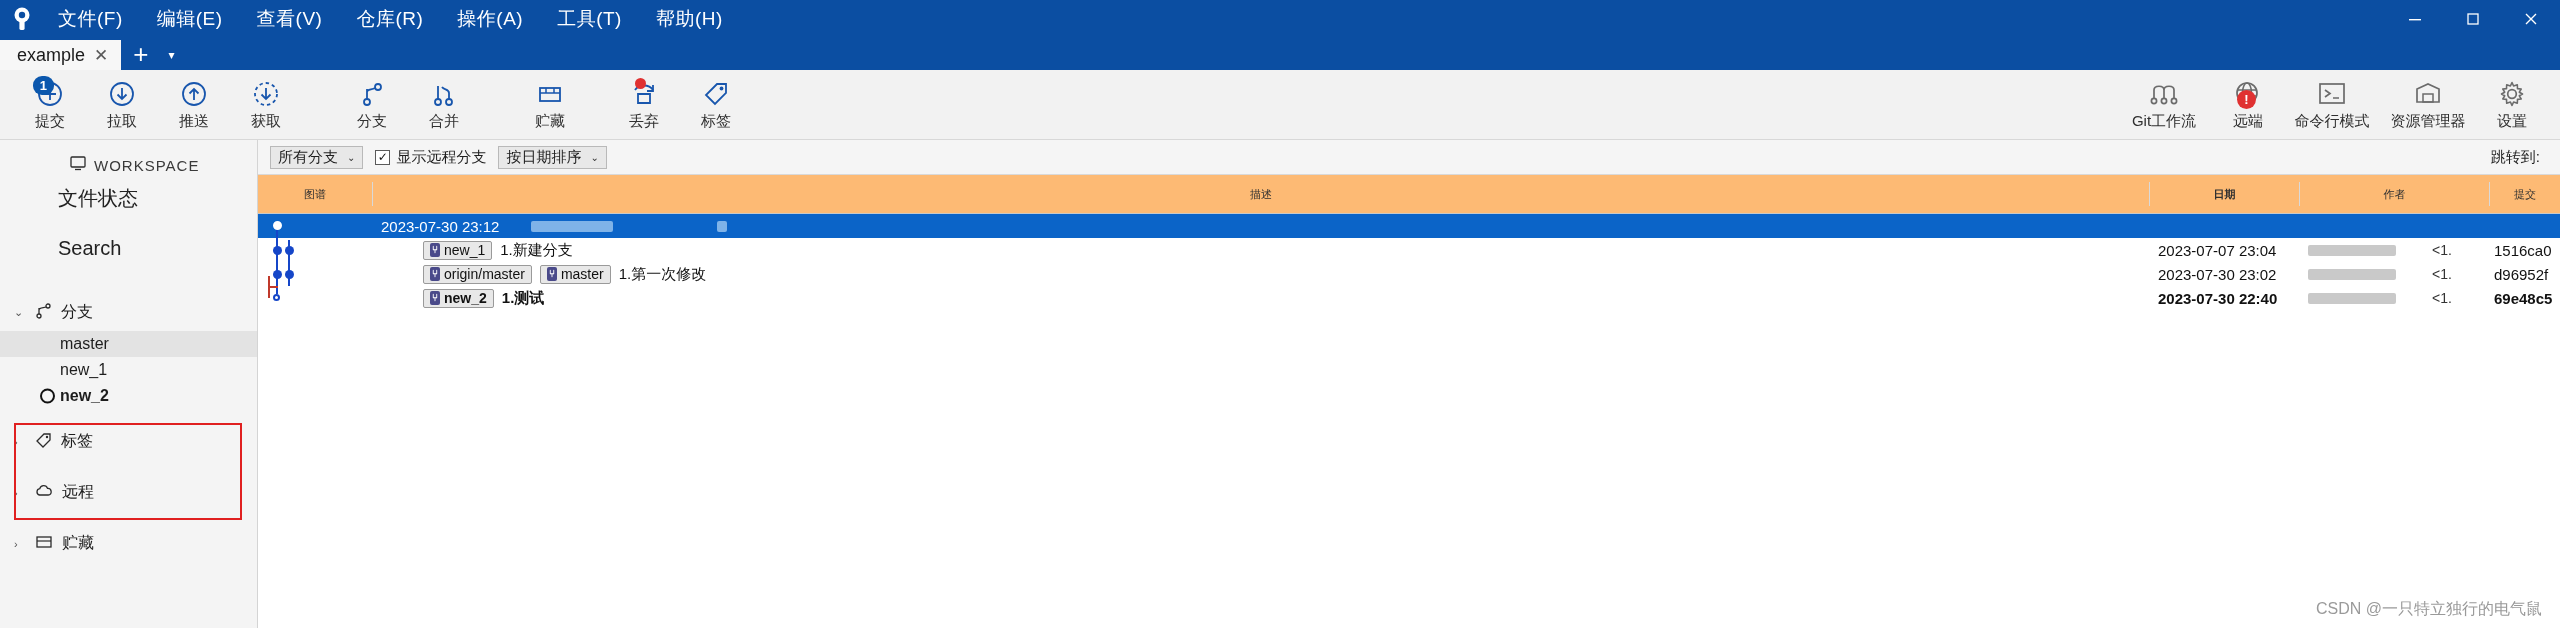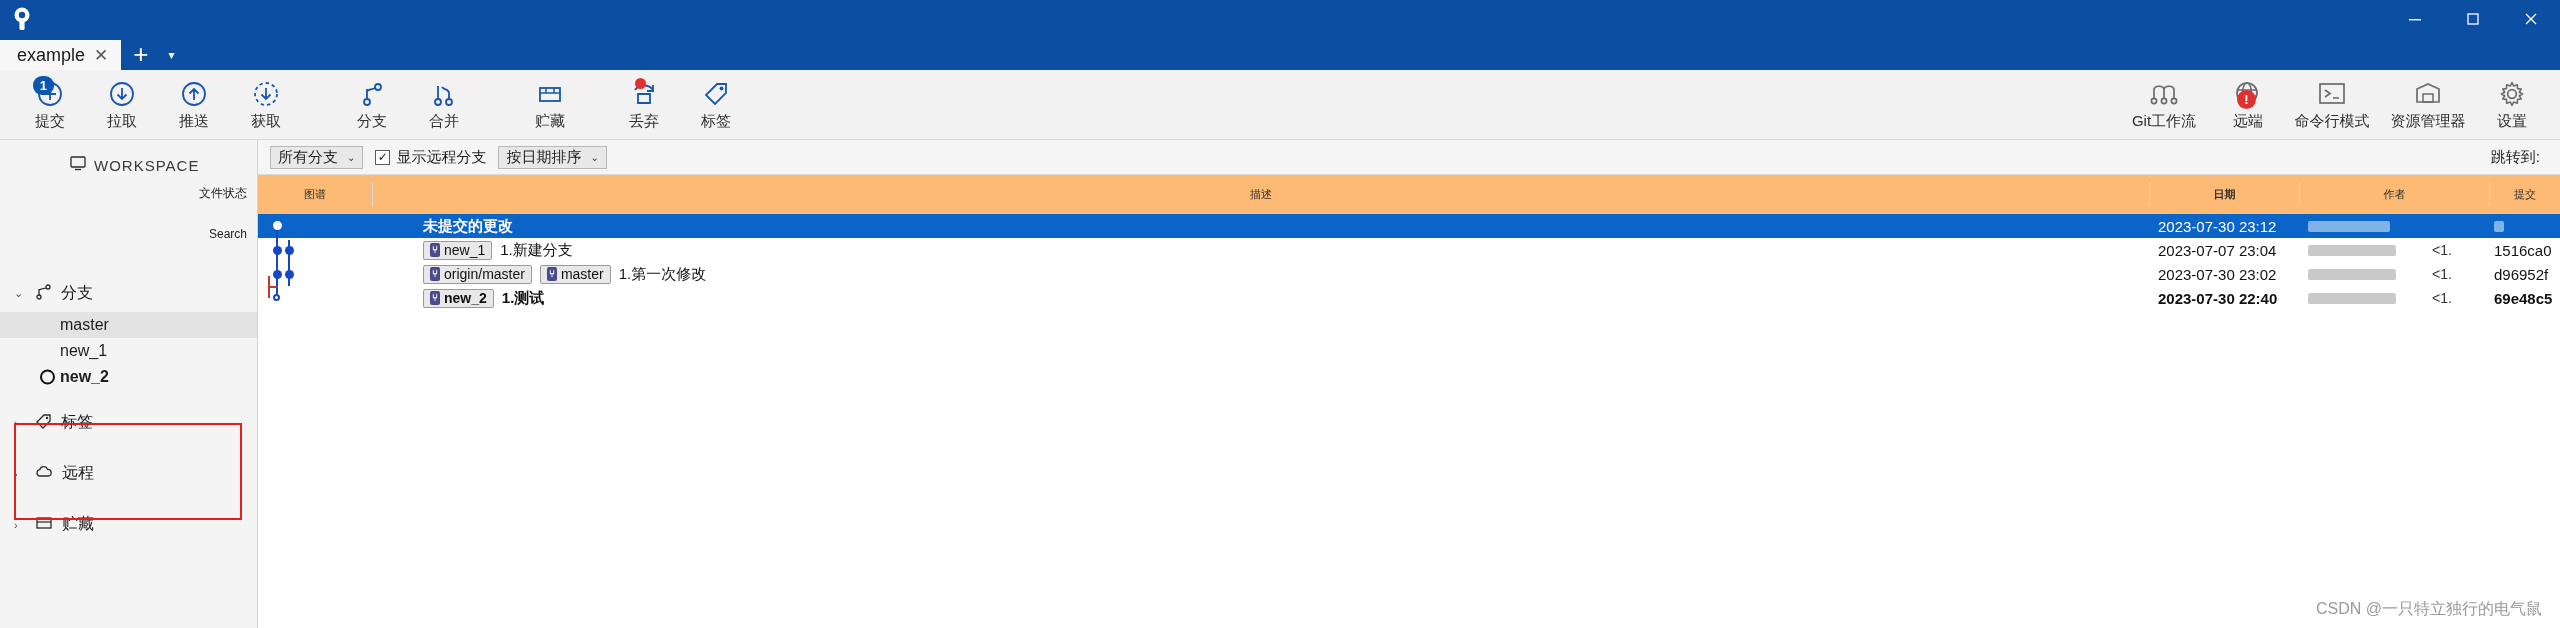--- a/index.html
+++ b/index.html
@@ -80,21 +80,21 @@
   
   .sidebar {
     width: 258px; background: #f4f4f4; border-right: 1px solid #d4d4d4;
     flex: none; position: relative; padding-top: 10px;
   }
   .sb-head {
     display: flex; align-items: center; gap: 8px;
     padding: 6px 10px 6px 26px; font-size: 15px; color: #3a3a3a; letter-spacing: 1px; margin-left: 44px;
   }
   .sb-item {
-    padding: 5px 10px 20px 58px; font-size: 12px; color: #222; text-align: right;
+    padding: 5px 10px 20px 58px; font-size: 20px; color: #222;
   }
   .sb-item.sel { background: #0b64c8; color: #ffffff; }
   .sb-section {
     display: flex; align-items: center; gap: 9px;
     padding: 8px 10px 8px 14px; font-size: 16px; color: #1d1d1d;
   }
   .sb-arrow { font-size: 11px; color: #555; width: 12px; display:inline-block; }
   .branch-item {
     padding: 4px 10px 4px 60px; font-size: 16px; color: #1d1d1d; position: relative;
   }
@@ -182,20 +182,29 @@
 <div class="app">
 
   <div class="titlebar">
     <div class="applogo">
       <svg width="22" height="24" viewBox="0 0 22 24">
         <circle cx="11" cy="8" r="7.5" fill="#ffffff"></circle>
         <circle cx="11" cy="8" r="3.2" fill="#0b4ea2"></circle>
         <rect x="8.4" y="12" width="5.2" height="11" rx="1.4" fill="#ffffff"></rect>
       </svg>
     </div>
+    <div class="menus">
+      <div class="menu-item">文件(F)</div>
+      <div class="menu-item">编辑(E)</div>
+      <div class="menu-item">查看(V)</div>
+      <div class="menu-item">仓库(R)</div>
+      <div class="menu-item">操作(A)</div>
+      <div class="menu-item">工具(T)</div>
+      <div class="menu-item">帮助(H)</div>
+    </div>
     <div class="win-controls">
       <div class="win-btn">
         <svg width="16" height="16" viewBox="0 0 16 16">
             <rect x="2" y="8" width="12" height="1.4" fill="#fff"></rect>
           </svg>
       </div>
       <div class="win-btn">
         <svg width="16" height="16" viewBox="0 0 16 16">
             <rect x="3" y="3" width="10" height="10" fill="none" stroke="#fff" stroke-width="1.3"></rect>
           </svg>
@@ -477,23 +486,20 @@
 
         <div class="gnode white" style="left:15px; top:7px;"></div>
         <div class="gnode" style="left:15px; top:32px;"></div>
         <div class="gnode" style="left:27px; top:32px;"></div>
         <div class="gnode" style="left:15px; top:56px;"></div>
         <div class="gnode" style="left:27px; top:56px;"></div>
         <div class="gnode hollow" style="left:15px; top:80px;"></div>
 
         <div class="row sel">
           <div class="cell c-graph"></div>
-          <div class="cell c-desc" style="padding-left:50px">
-            <span class="msgtxt b">未提交的更改</span>
-          </div>
           <div class="cell c-date">2023-07-30 23:12</div>
           <div class="cell c-auth">
             <span class="blurbar" style="width:82px; background:#7fb3e8;"></span>
           </div>
           <div class="cell c-sha">
             <span class="blurbar" style="width:10px; background:#7fb3e8;"></span>
           </div>
         </div>
 
         <div class="row">

